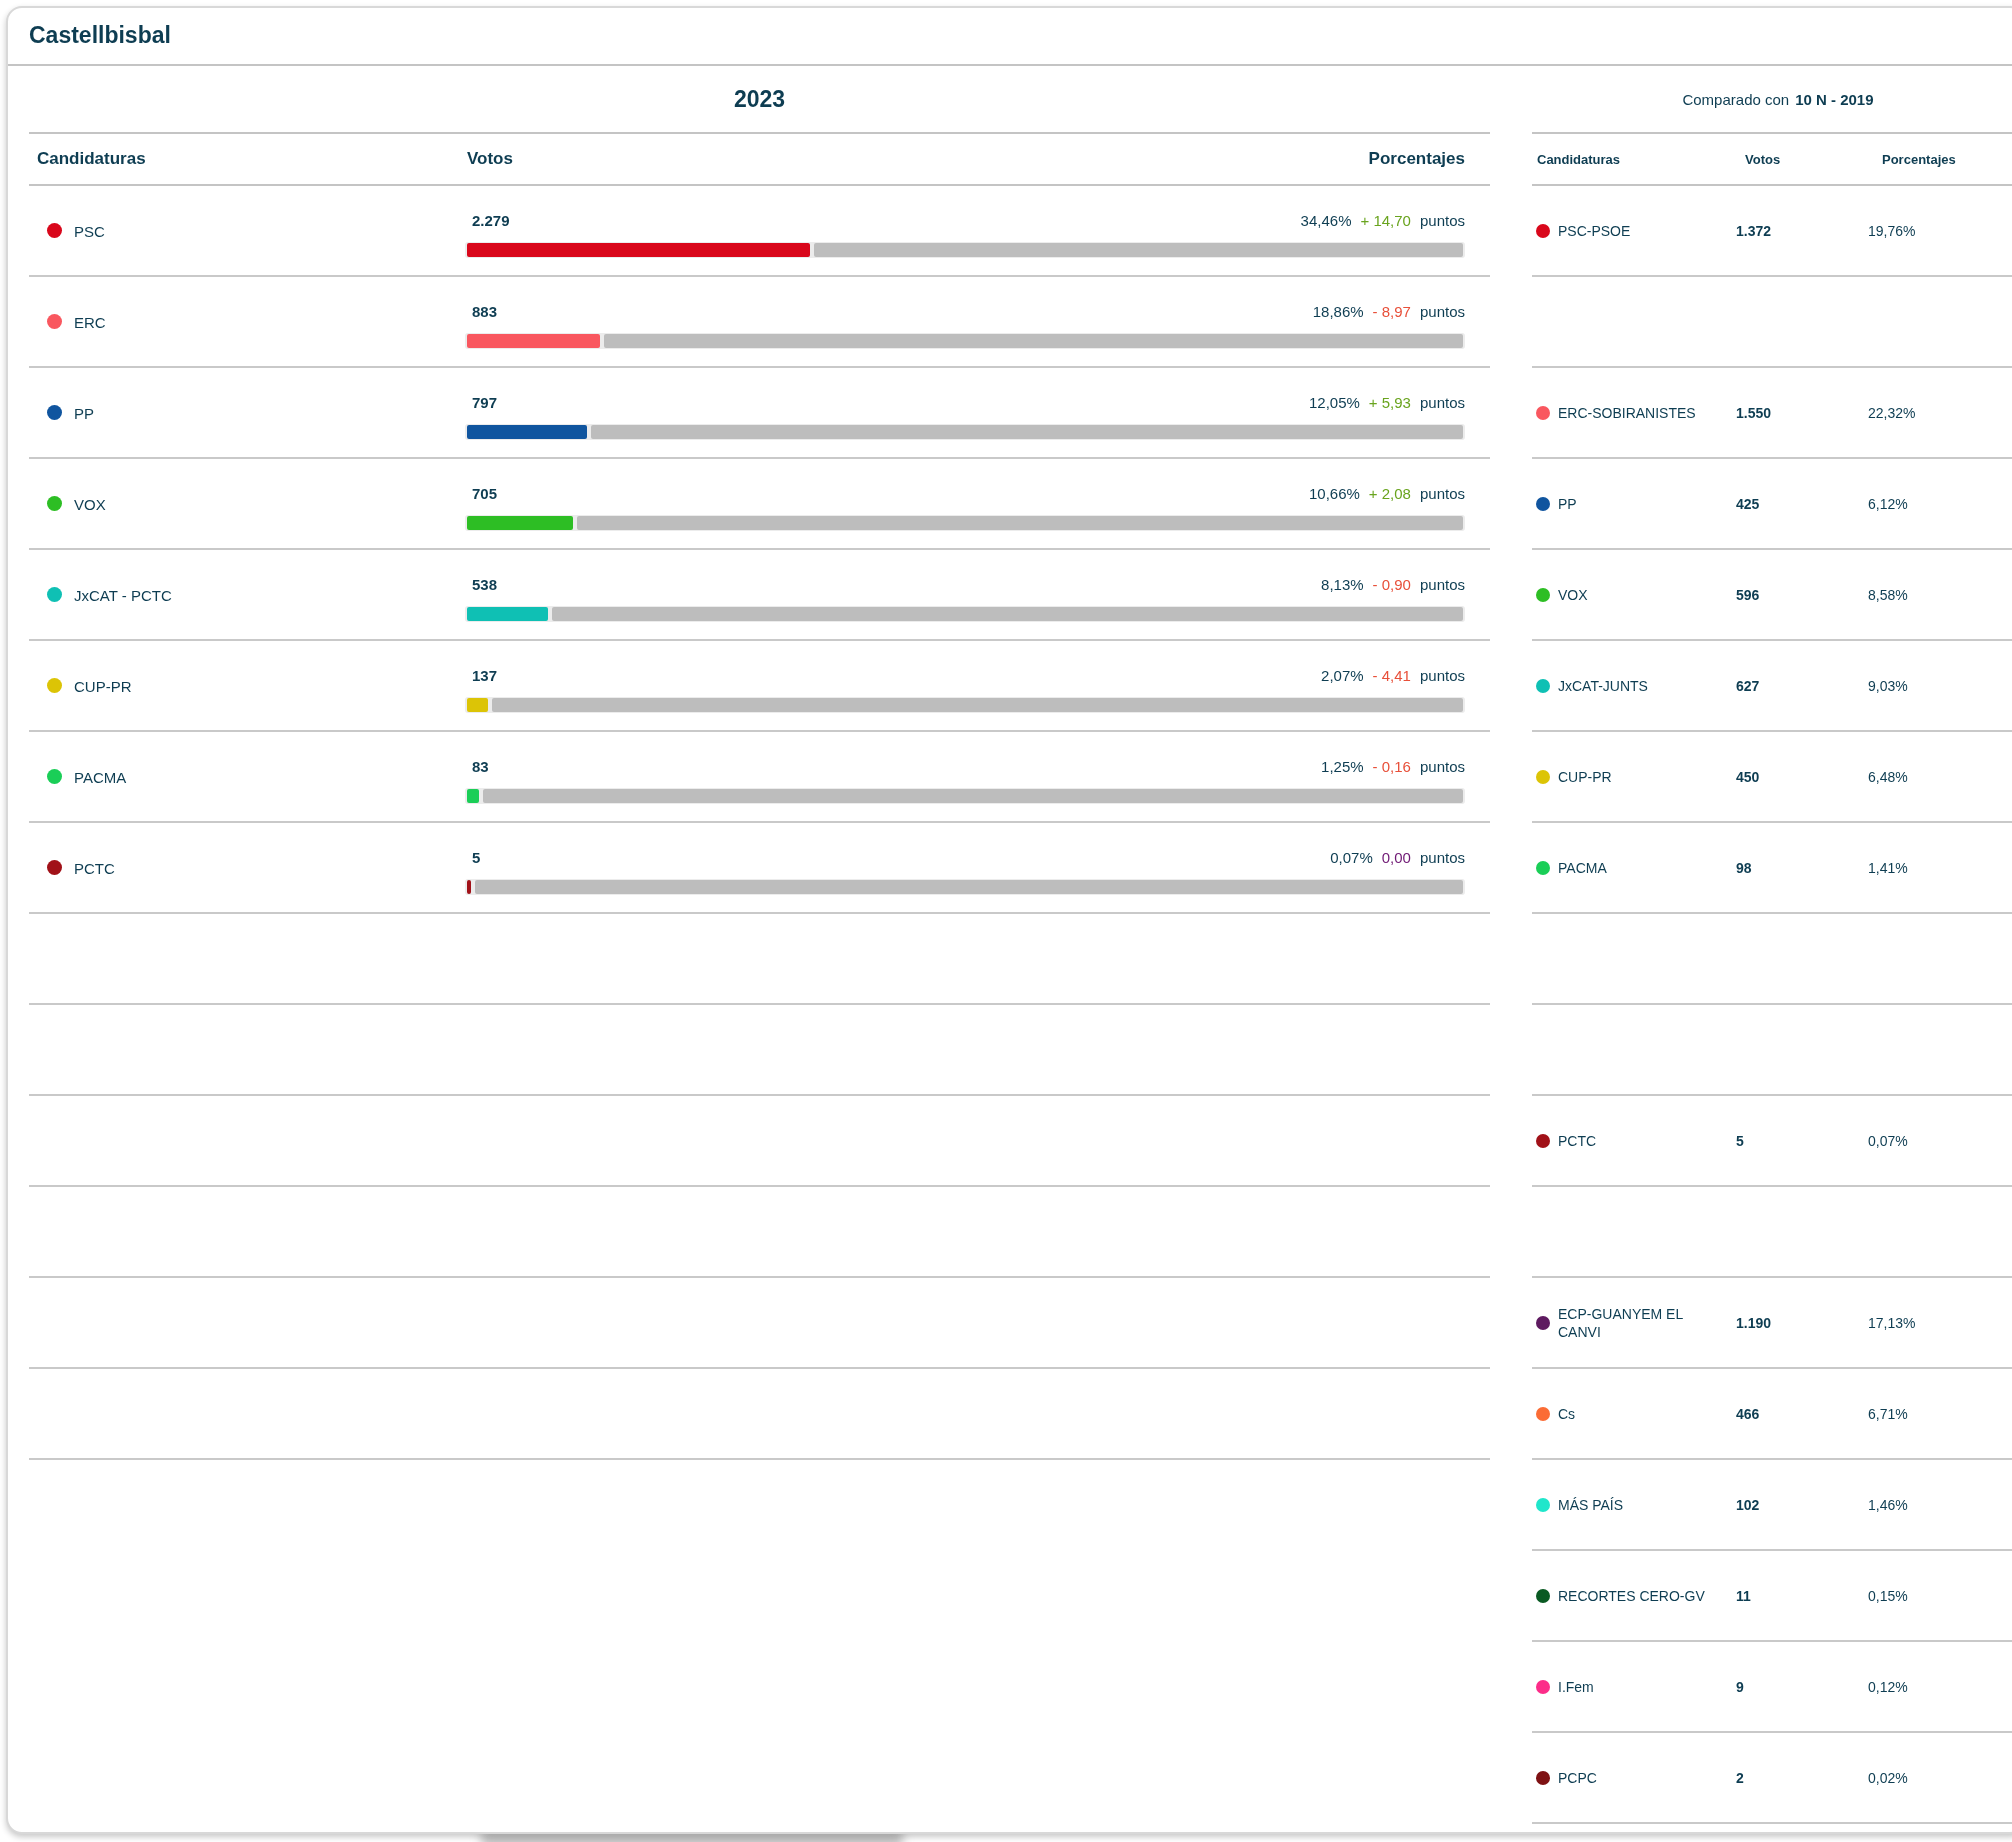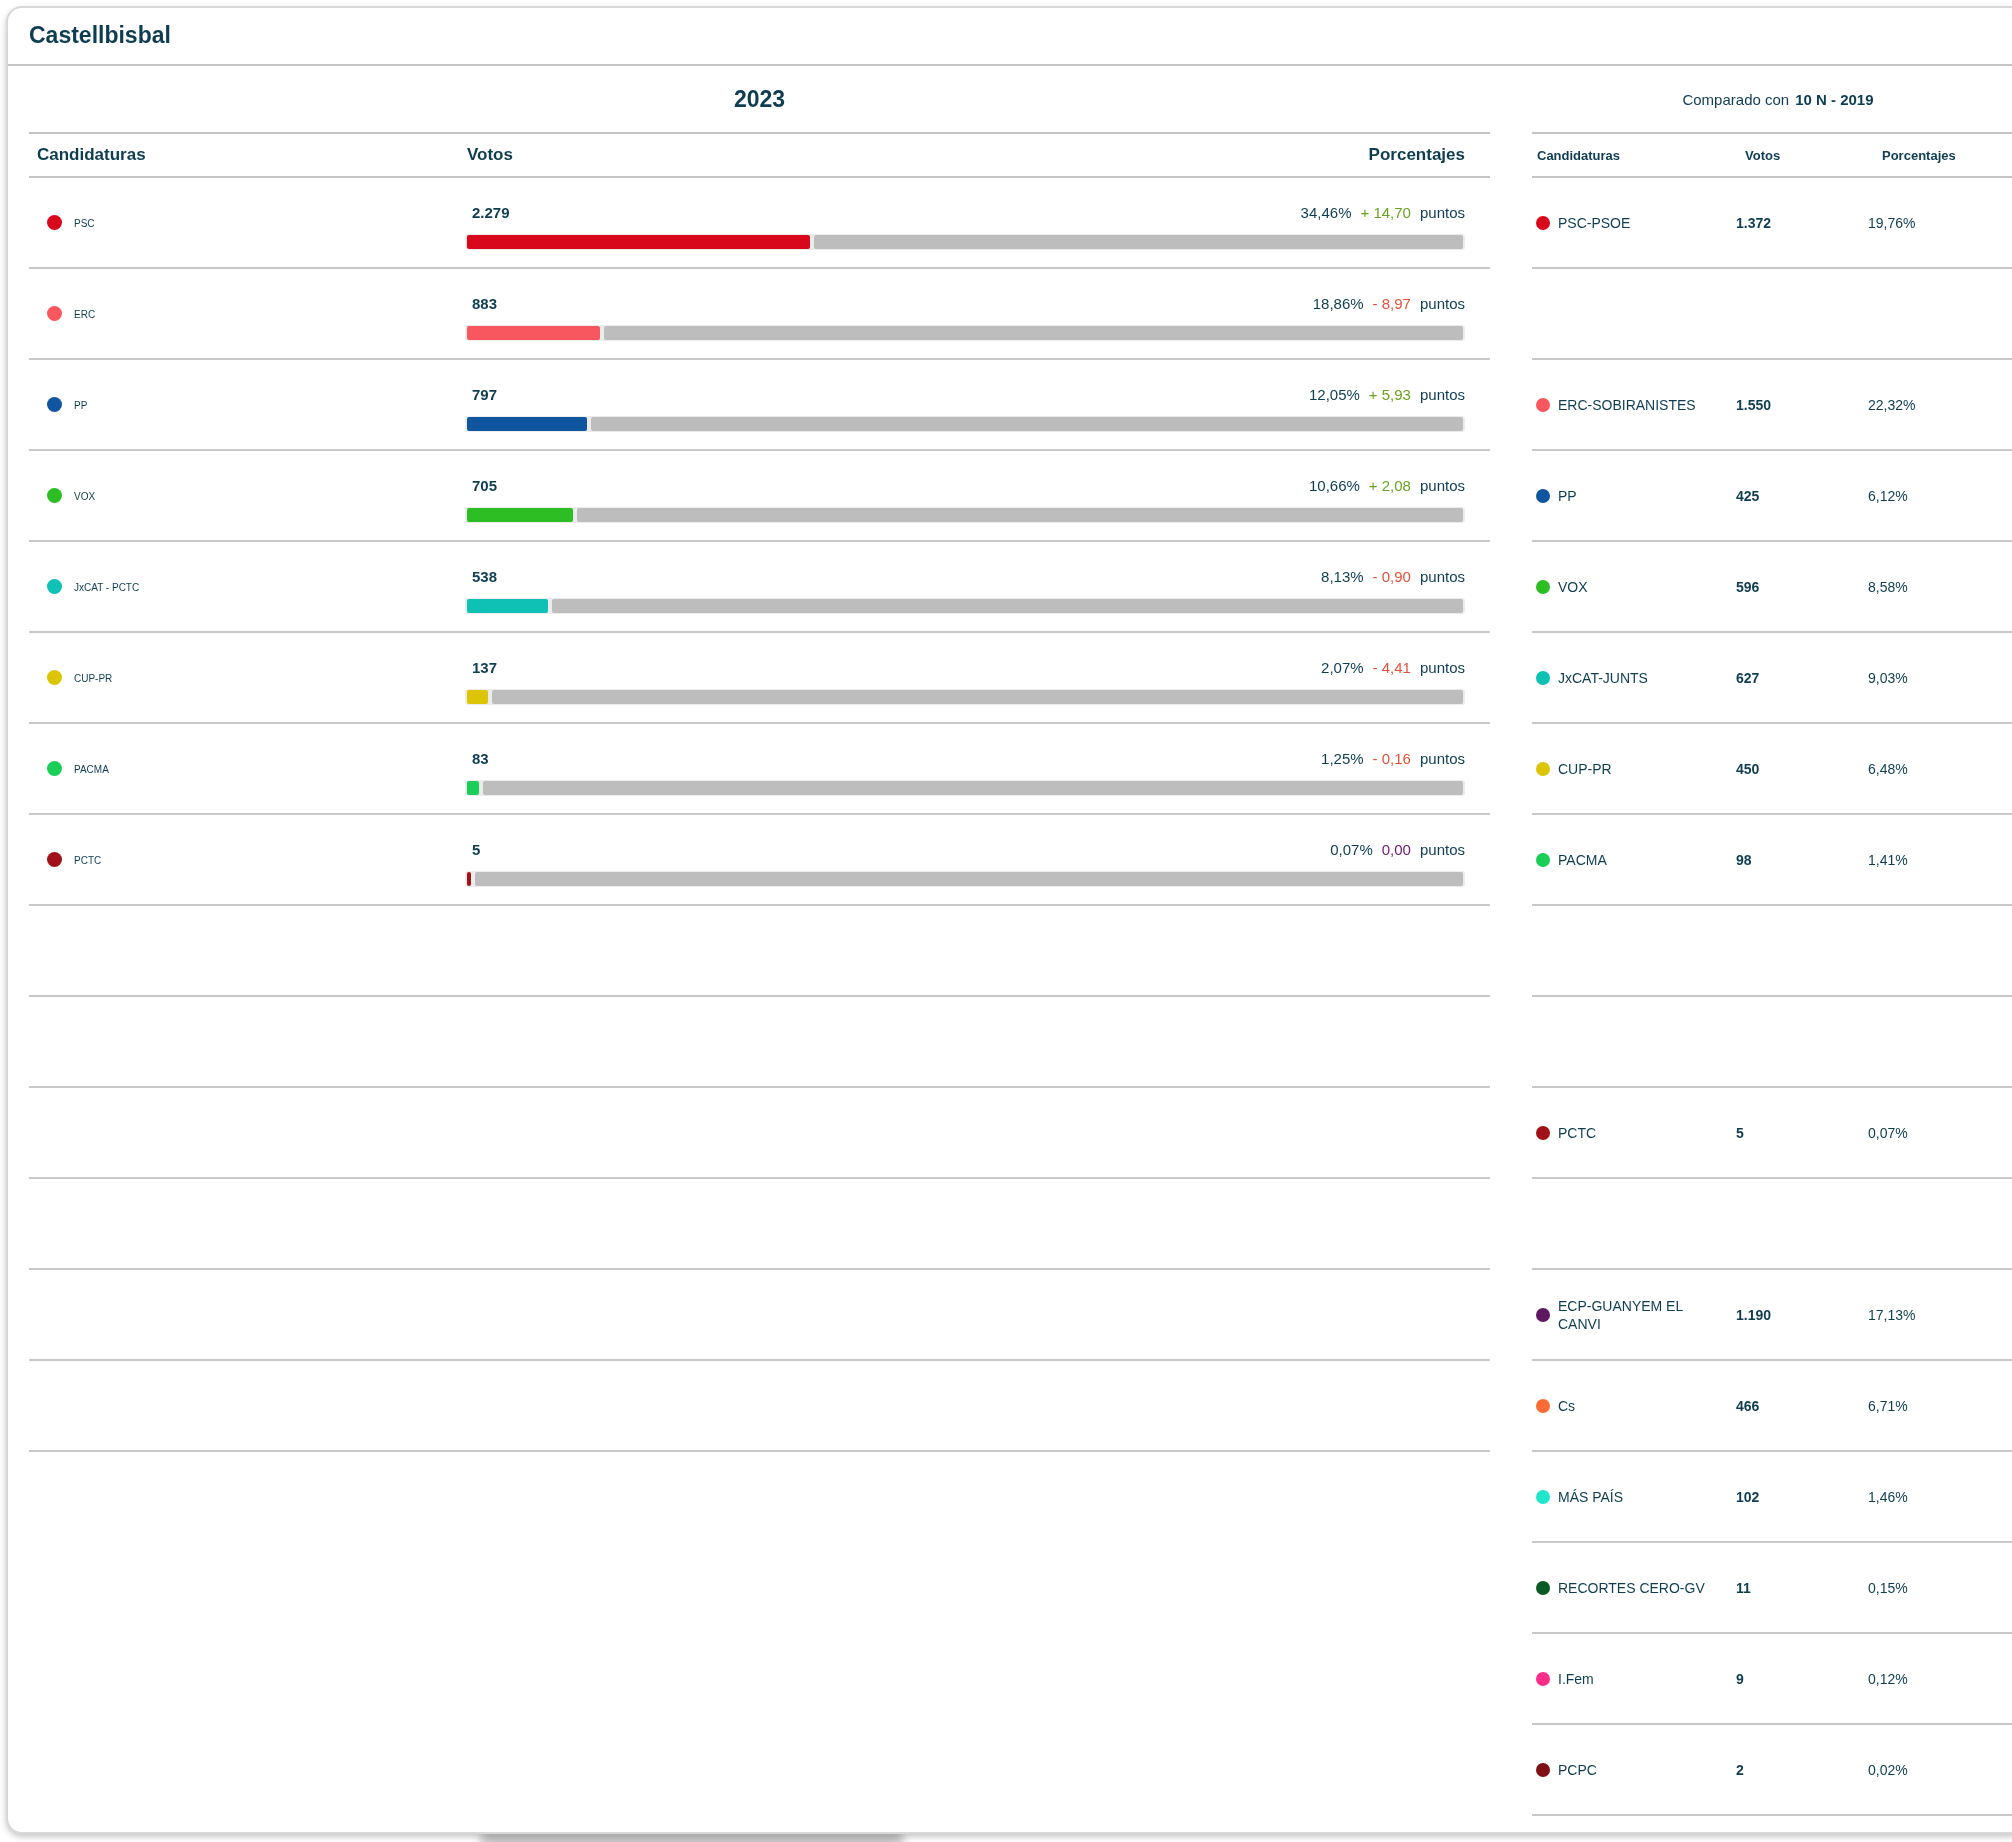--- a/index.html
+++ b/index.html
@@ -14,32 +14,32 @@
   .title-band h1 { font-size:23px; font-weight:bold; color:#0E3D52; }
   .cols { display:flex; margin-left:21px; }
   .col-left { width:1461px; }
   .col-gap { width:42px; }
   .col-right { flex:1; min-width:484px; }
   .year-band { height:68px; border-bottom:2px solid #C4C4C4; display:flex;
                align-items:center; justify-content:center; }
   .year { font-size:23px; font-weight:bold; }
   .cmp { font-size:15px; }
   .cmp b { margin-left:6px; }
-  .head-band { height:44px; border-bottom:2px solid #C4C4C4; position:relative; }
+  .head-band { height:52px; border-bottom:2px solid #C4C4C4; position:relative; }
   .head-band .h { position:absolute; top:50%; transform:translateY(-50%); font-weight:bold; }
   .col-left  .h { font-size:17px; }
   .col-right .h { font-size:13px; }
   .h-cand-l { left:8px; }   .h-votos-l { left:438px; }  .h-pct-l { right:25px; }
   .h-cand-r { left:5px; }   .h-votos-r { left:213px; }  .h-pct-r { left:350px; }
   .row { height:91px; border-bottom:2px solid #C9C9C9; position:relative; }
   
   .lrc { position:absolute; inset:0; display:none; }
   .dot { position:absolute; left:18px; top:50%; margin-top:-8px; width:15px; height:15px;
          border-radius:50%; }
-  .lname { position:absolute; left:45px; top:50%; transform:translateY(-50%); font-size:10px; }
+  .lname { position:absolute; left:45px; top:50%; transform:translateY(-50%); font-size:15px; }
   .lvotes { position:absolute; left:443px; top:26px; font-size:15px; font-weight:bold; }
   .lpct-line { position:absolute; right:25px; top:26px; font-size:15px; display:flex; gap:9px; }
   .lpct-line span:empty { display:none; }
   .lbar { position:absolute; left:436px; right:25px; top:56px; height:16px; background:#ECECEC;
           border-radius:3px; display:flex; gap:4px; padding:1px 2px; }
   .lfill { min-width:4px; border-radius:2px; }
   .lrest { flex:1; background:#BDBDBD; border-radius:2px; }
   
   .rrc { position:absolute; inset:0; display:none; }
   .rdot { position:absolute; left:4px; top:50%; margin-top:-7px; width:14px; height:14px;

